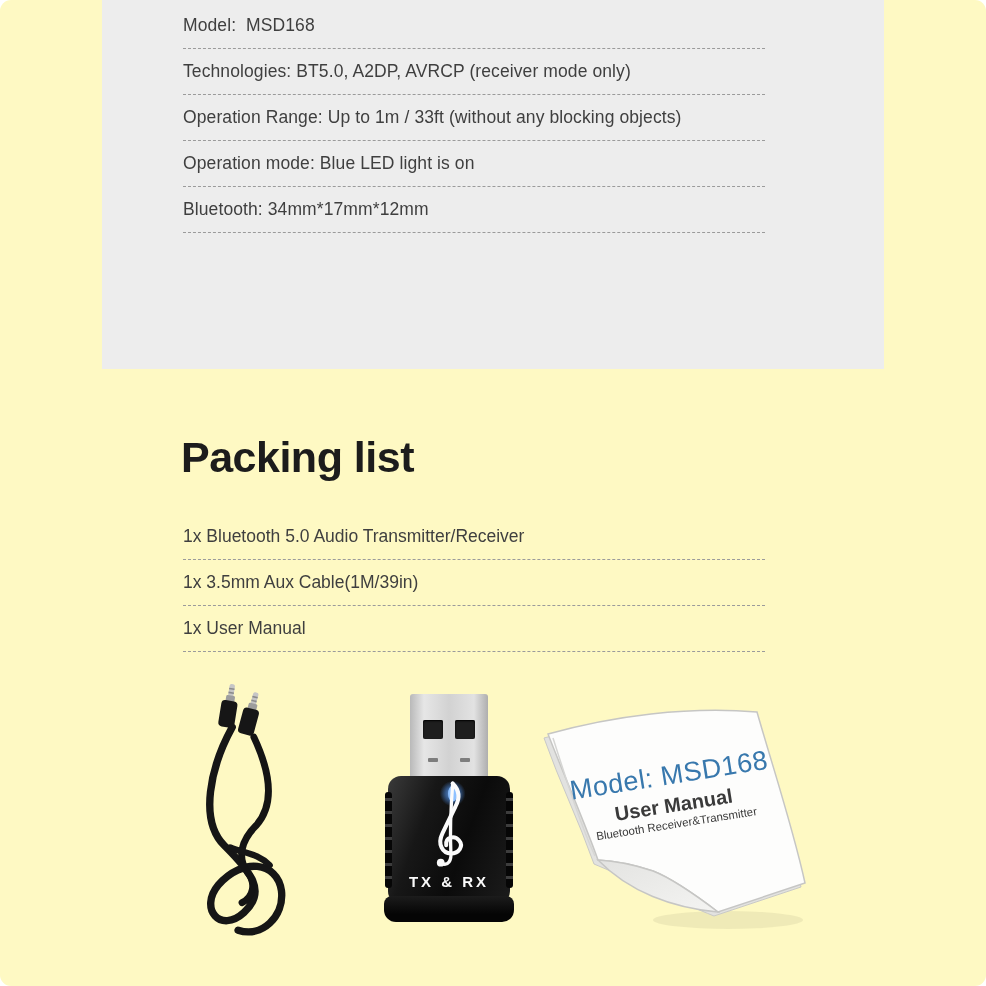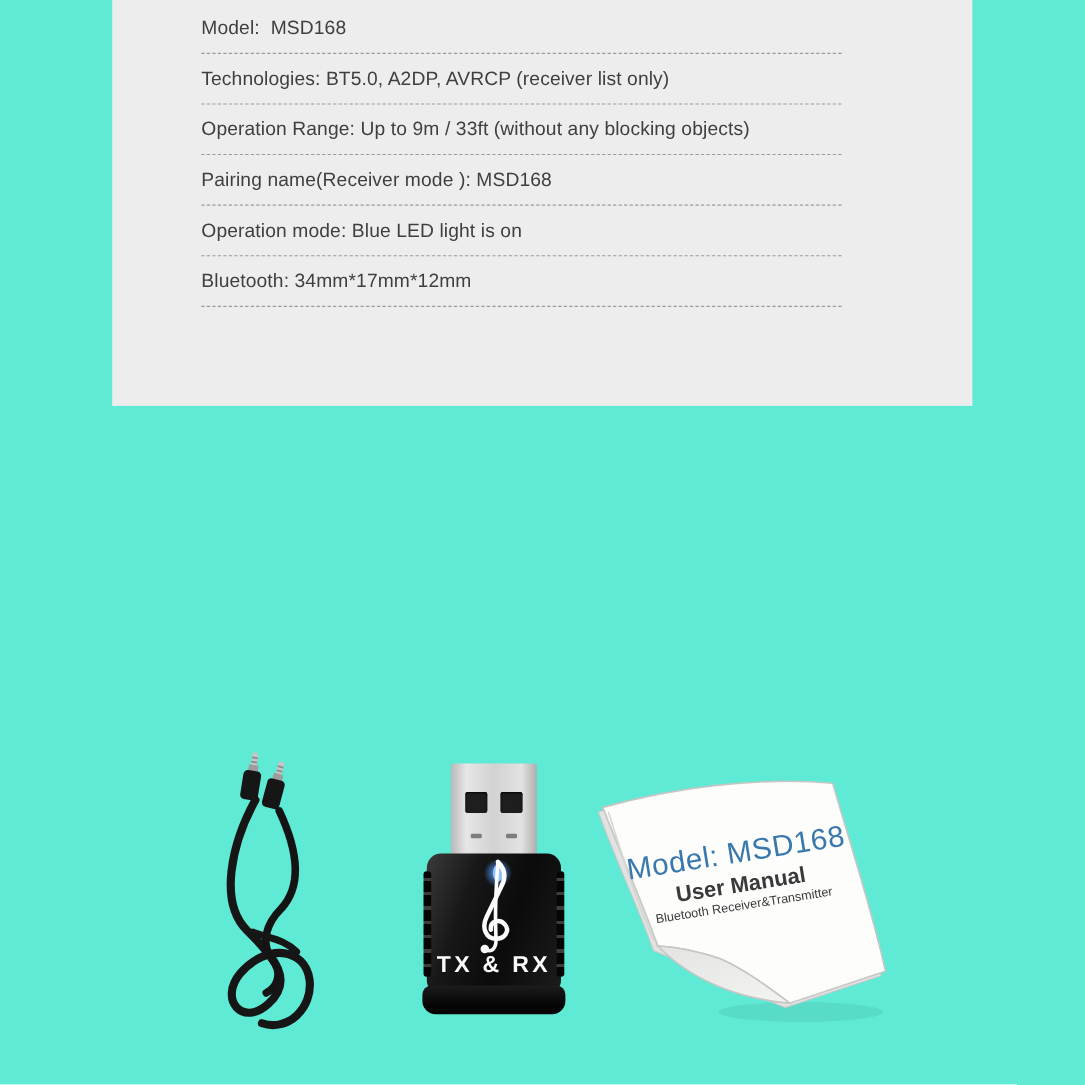--- a/index.html
+++ b/index.html
@@ -1,18 +1,18 @@
 <!DOCTYPE html>
 <html><head>
 <meta charset="utf-8">
 <style>
   html,body{margin:0;padding:0;background:#fff;}
   .canvas{
-    position:relative;width:986px;height:986px;background:#5eead4;overflow:hidden;
-    font-family:"Liberation Sans","DejaVu Sans",sans-serif;color:#3f3f3f;
+    position:relative;width:986px;height:986px;background:#fef9c3;overflow:hidden;
+    font-family:"Liberation Sans","DejaVu Sans",sans-serif;color:#3f3f3f;border-radius:11px;
   }
   
   .spec-panel{position:absolute;left:102px;top:0;width:782px;height:369px;background:#ededed;}
   .spec-list{position:absolute;left:81px;top:3px;width:582px;margin:0;padding:0;list-style:none;}
   .spec-list li{
     height:45px;display:flex;align-items:center;
     font-size:17.5px;line-height:1;letter-spacing:0.1px;color:#3f3f3f;
     border-bottom:1px dashed #9b9b9b;white-space:pre-wrap;
   }
   
@@ -46,21 +46,21 @@
     border-radius:13px;
   }
   .dongle-body .rib{
     position:absolute;top:16px;width:7px;height:96px;border-radius:3px;
     background:repeating-linear-gradient(180deg,#060606 0 6px,#3d3d3d 6px 9px,#060606 9px 13px);
   }
   .rib.left{left:-3px;} .rib.right{right:-3px;}
   .clef-wrap{position:absolute;left:33px;top:2px;width:56px;height:92px;}
   .txrx{
     position:absolute;left:0;bottom:14px;width:100%;text-align:center;
-    color:#fafafa;font-size:21px;font-weight:bold;letter-spacing:3px;
+    color:#fafafa;font-size:15px;font-weight:bold;letter-spacing:3px;
   }
   .dongle-base{
     position:absolute;left:-4px;top:202px;width:130px;height:26px;
     background:linear-gradient(180deg,#1c1c1c,#050505 70%);
     border-radius:8px 8px 12px 12px;
   }
   
   .user-manual{position:absolute;left:533px;top:38px;width:278px;height:242px;}
   .manual-text{
     position:absolute;left:24px;top:62px;width:230px;text-align:center;
@@ -71,28 +71,33 @@
   .manual-sub{margin-top:1px;font-size:11.5px;color:#3a3a3a;}
 </style>
 </head>
 <body>
 
 <div class="canvas">
 
   <section class="spec-panel">
     <ul class="spec-list">
       <li>Model:  MSD168</li>
-      <li>Technologies: BT5.0, A2DP, AVRCP (receiver list only)</li>
-      <li>Operation Range: Up to 9m / 33ft (without any blocking objects)</li>
-      <li>Pairing name(Receiver mode ): MSD168</li>
+      <li>Technologies: BT5.0, A2DP, AVRCP (receiver mode only)</li>
+      <li>Operation Range: Up to 1m / 33ft (without any blocking objects)</li>
       <li>Operation mode: Blue LED light is on</li>
       <li>Bluetooth: 34mm*17mm*12mm</li>
     </ul>
   </section>
 
+  <h1 class="packing-title">Packing list</h1>
+  <ul class="packing-list">
+    <li>1x Bluetooth 5.0 Audio Transmitter/Receiver</li>
+    <li>1x 3.5mm Aux Cable(1M/39in)</li>
+    <li>1x User Manual</li>
+  </ul>
 
   <div class="products">
 
     <div class="aux-cable">
       <svg width="110" height="266" viewBox="0 0 110 270">
         <g transform="translate(30,4) rotate(9 9 20)">
           <rect x="6.5" y="0" width="5.5" height="13" rx="2" fill="#c6c6c6"></rect>
           <rect x="6.5" y="4" width="5.5" height="1.6" fill="#8b8b8b"></rect>
           <rect x="6.5" y="8" width="5.5" height="1.6" fill="#8b8b8b"></rect>
           <rect x="4.8" y="11.5" width="9" height="7" rx="1.5" fill="#9d9d9d"></rect>

